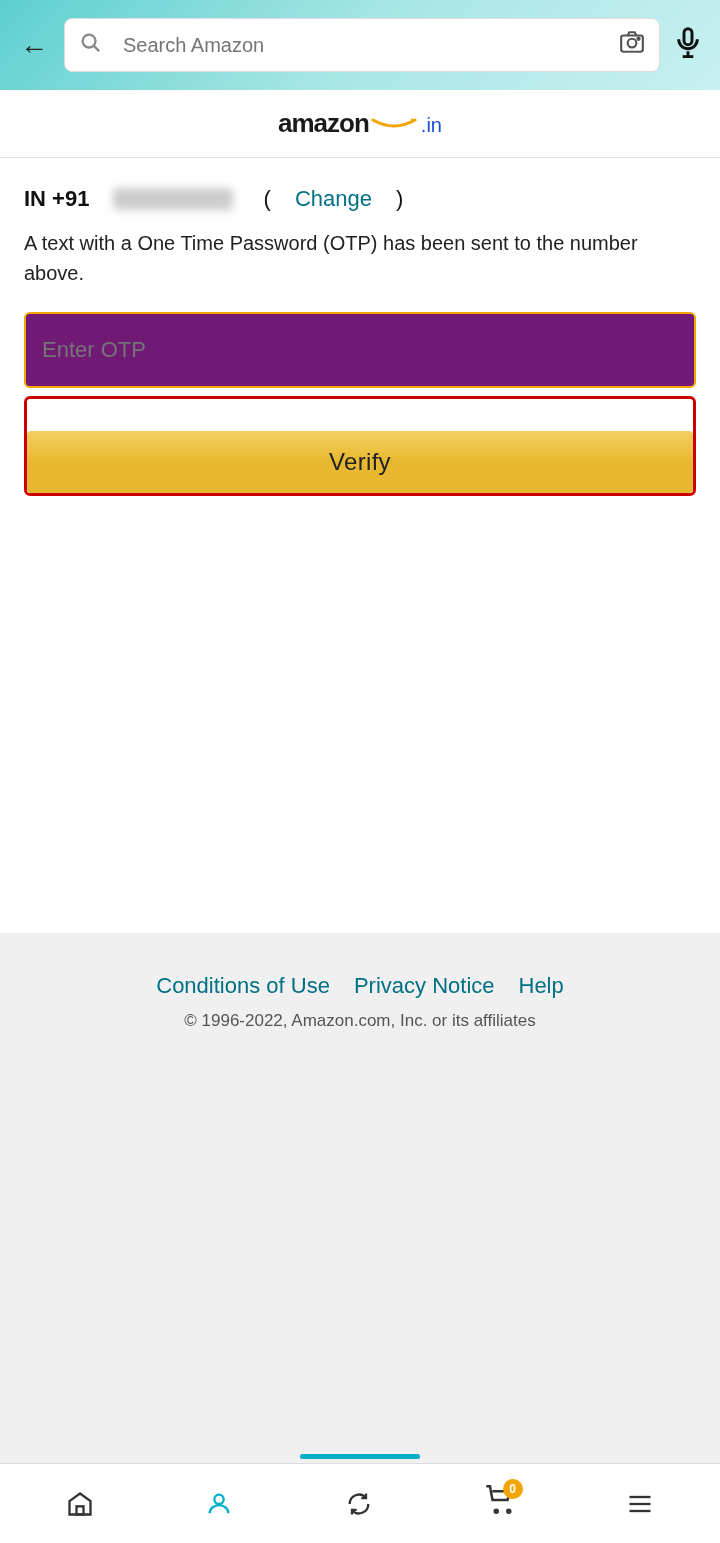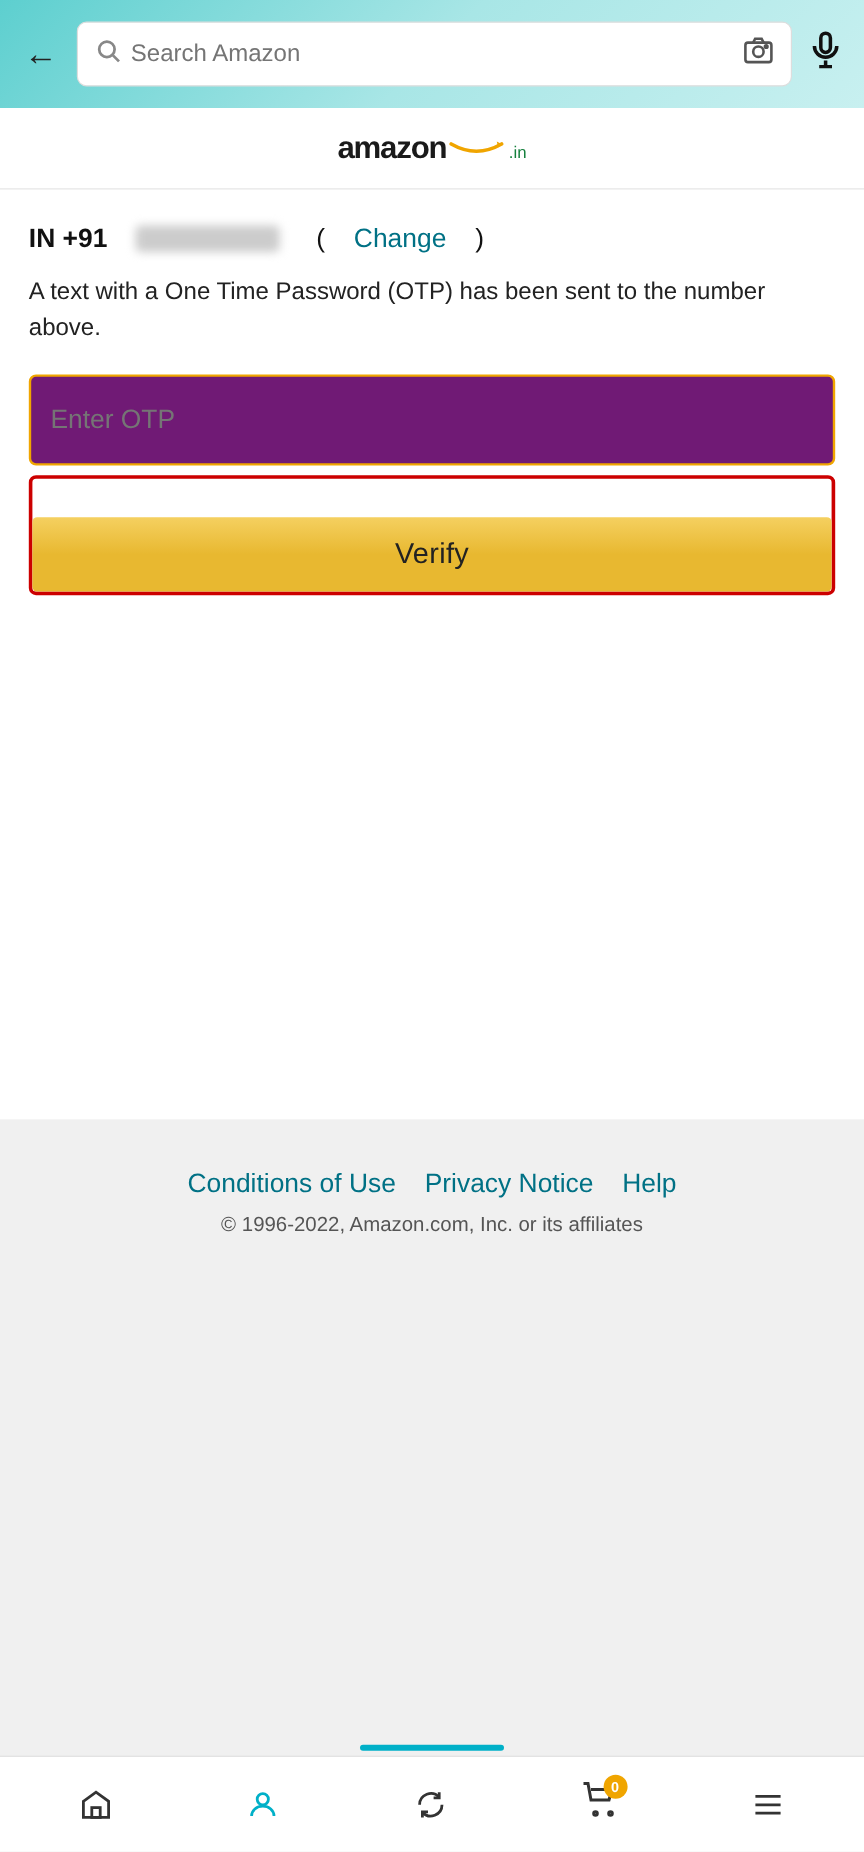--- a/index.html
+++ b/index.html
@@ -31,21 +31,21 @@
       padding: 4px;
     }
     .search-bar {
       flex: 1;
       background: white;
       border-radius: 8px;
       height: 54px;
       display: flex;
       align-items: center;
       padding: 0 14px;
-      gap: 8px;
+      gap: 22px;
       border: 1px solid #ddd;
     }
     .search-icon-svg {
       color: #888;
       font-size: 22px;
     }
     .search-input-field {
       flex: 1;
       border: none;
       outline: none;
@@ -76,22 +76,22 @@
       align-items: baseline;
       gap: 0;
     }
     .amazon-logo-text {
       font-size: 26px;
       font-weight: bold;
       color: #1a1a1a;
       letter-spacing: -1px;
     }
     .amazon-tld {
-      font-size: 14px;
-      color: #15803d;
+      font-size: 20px;
+      color: #1d4ed8;
       margin-left: 4px;
     }
 
     
     .main-content {
       background: white;
       flex: 1;
       padding: 28px 24px 24px 24px;
     }
 

